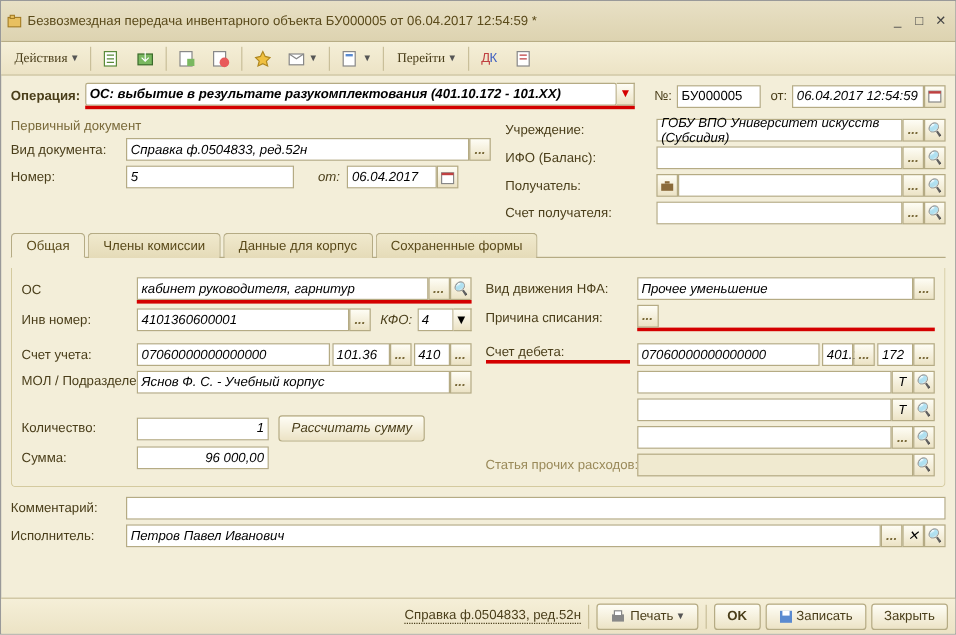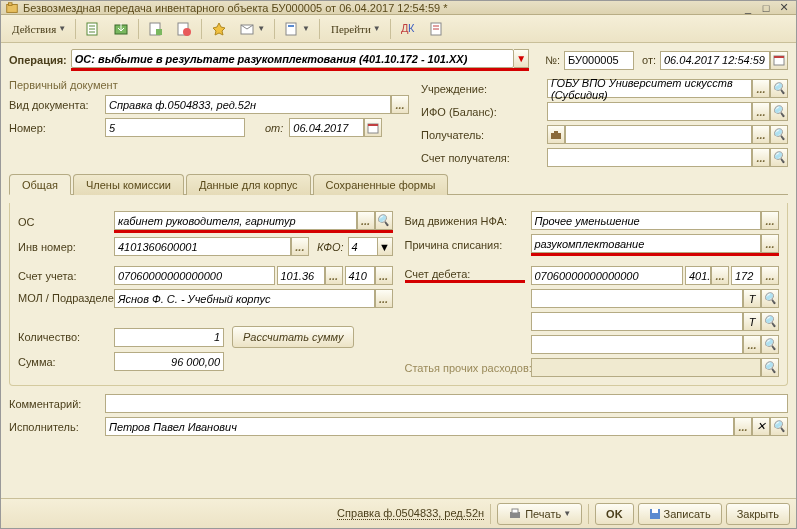--- a/index.html
+++ b/index.html
@@ -1,18 +1,18 @@
 <!DOCTYPE html>
 <html><head>
 <meta charset="utf-8">
 <style>
 * { box-sizing: border-box; margin: 0; padding: 0; font-family: Tahoma, Arial, sans-serif; font-size: 11px; }
 body { background: #f3eed9; width: 797px; height: 529px; overflow: hidden; }
 .window { border: 1px solid #999; background: #f3eed9; height: 100%; display: flex; flex-direction: column; }
-.titlebar { background: linear-gradient(#e8e0c5,#ddd3b0); height: 14px; display: flex; align-items: center; padding: 0 4px; border-bottom: 1px solid #b8ad85; }
+.titlebar { background: linear-gradient(#e8e0c5,#ddd3b0); height: 34px; display: flex; align-items: center; padding: 0 4px; border-bottom: 1px solid #b8ad85; }
 .titlebar .ticon { width: 14px; height: 14px; margin-right: 4px; }
 .titlebar .title { flex: 1; color: #5a4a1a; font-weight: normal; }
 .wbtn { width: 16px; height: 14px; margin-left: 2px; display: inline-flex; align-items: center; justify-content: center; color: #444; cursor: pointer; }
 .toolbar { background: linear-gradient(#f5efd8,#ece3c5); height: 28px; display: flex; align-items: center; padding: 0 4px; border-bottom: 1px solid #c9bf99; gap: 2px; }
 .tbtn { height: 22px; padding: 0 4px; display: inline-flex; align-items: center; border: 1px solid transparent; border-radius: 3px; cursor: pointer; }
 .tbtn svg { width: 16px; height: 16px; }
 .tsep { width: 1px; height: 20px; background: #c9bf99; margin: 0 2px; }
 .dropdown-arrow { font-size: 8px; margin-left: 2px; color: #555; }
 .content { flex: 1; padding: 6px 8px; overflow: auto; }
 .row { display: flex; align-items: center; margin-bottom: 4px; gap: 4px; }
@@ -274,21 +274,20 @@
 
         <div class="col">
           <div class="grid-r">
             <span class="lbl">Вид движения НФА:</span>
             <div class="inline">
               <span class="field" style="flex:1;">Прочее уменьшение</span>
               <span class="dotsbtn">...</span>
             </div>
             <span class="lbl">Причина списания:</span>
             <div class="inline red-underline">
-              <span class="field" style="flex:1;">разукомплектование</span>
               <span class="dotsbtn">...</span>
             </div>
           </div>
           <div style="height:10px;"></div>
           <div class="grid-r">
             <span class="lbl red-underline" style="display:inline-block; border-bottom:3px solid #d40000;">Счет дебета:</span>
             <div class="inline">
               <span class="field" style="flex:1;">07060000000000000</span>
               <span style="width:2px;"></span>
               <span class="field" style="width:26px;">401.10</span>

